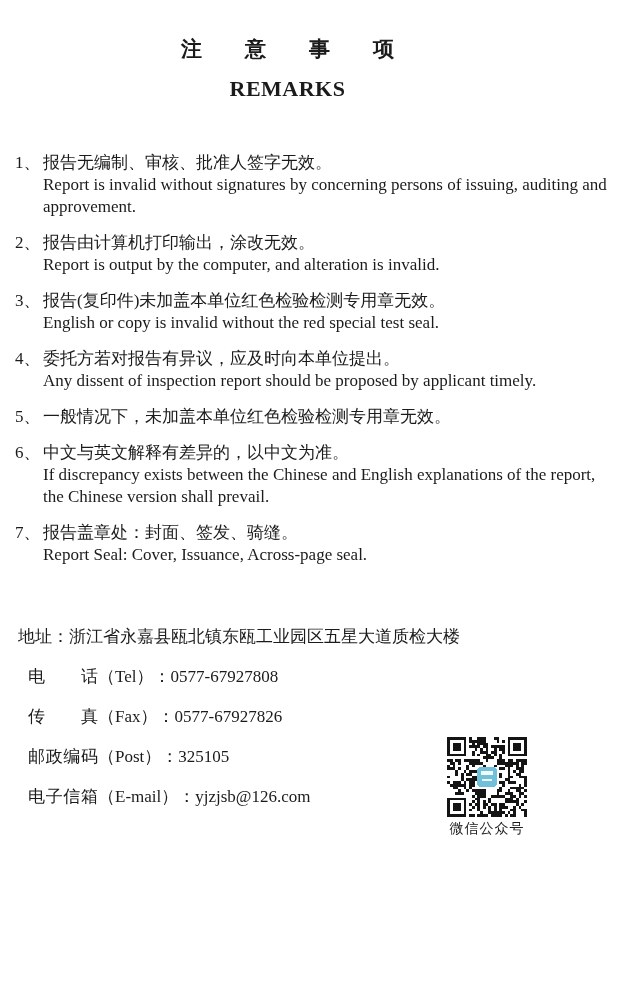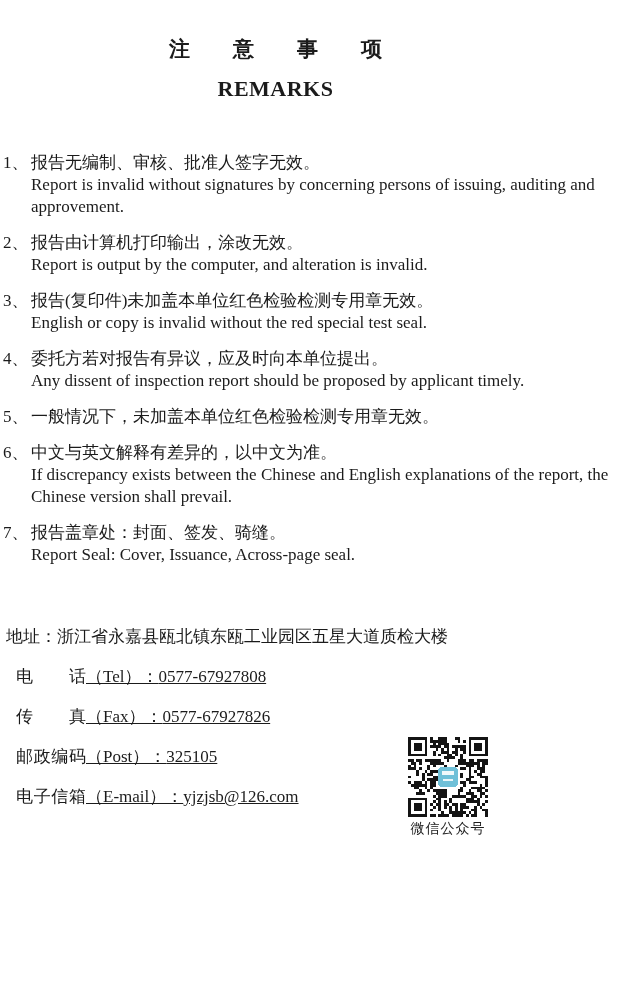--- a/index.html
+++ b/index.html
@@ -2,21 +2,21 @@
 <html><head>
 <meta charset="utf-8">
 <style>
   html,body{margin:0;padding:0;background:#888;}
   .page{
     position:relative;
     width:623px;height:1000px;
     margin:0 auto;
     background:#fff;
     box-sizing:border-box;
-    padding:36px 14px 0 3px;
+    padding:36px 14px 0 15px;
     color:#1b1b1b;
     font-family:"Liberation Serif","DejaVu Serif",serif;
     font-size:17px;line-height:22px;
     overflow:hidden;
   }
   .title-wrap{width:545px;text-align:center;}
   .page-title{
     display:inline-block;
     margin:0 -43px 0 0;
     font-size:21px;font-weight:bold;
@@ -29,27 +29,27 @@
     width:545px;text-align:center;
     font-size:22px;font-weight:bold;letter-spacing:.5px;
     line-height:17px;
   }
   .remarks-list{margin-top:55px;}
   .remark-item{display:flex;margin-bottom:14px;}
   .remark-item .num{flex:0 0 28px;}
   .remark-item .body{flex:1;}
   .addr{margin:58px 0 0 3px;line-height:26px;width:590px;}
   .contact{margin:16px 0 0 13px;}
-  .contact-row{margin-bottom:18px;white-space:nowrap;text-decoration:underline;}
+  .contact-row{margin-bottom:18px;white-space:nowrap;}
   .zlabel{
     display:inline-block;width:70px;
     text-align:justify;text-align-last:justify;
     vertical-align:bottom;
   }
-  .qr-wrap{position:absolute;left:408px;top:737px;width:80px;text-align:center;}
+  .qr-wrap{position:absolute;left:447px;top:737px;width:80px;text-align:center;}
   .qr-wrap svg{display:block;width:80px;height:80px;}
   .qr-label{display:block;margin-top:4px;font-size:14px;line-height:16px;letter-spacing:1px;}
 </style>
 </head>
 <body>
 
 <div class="page">
 
   <div class="title-wrap">
     <h1 class="page-title">注意事项</h1>

